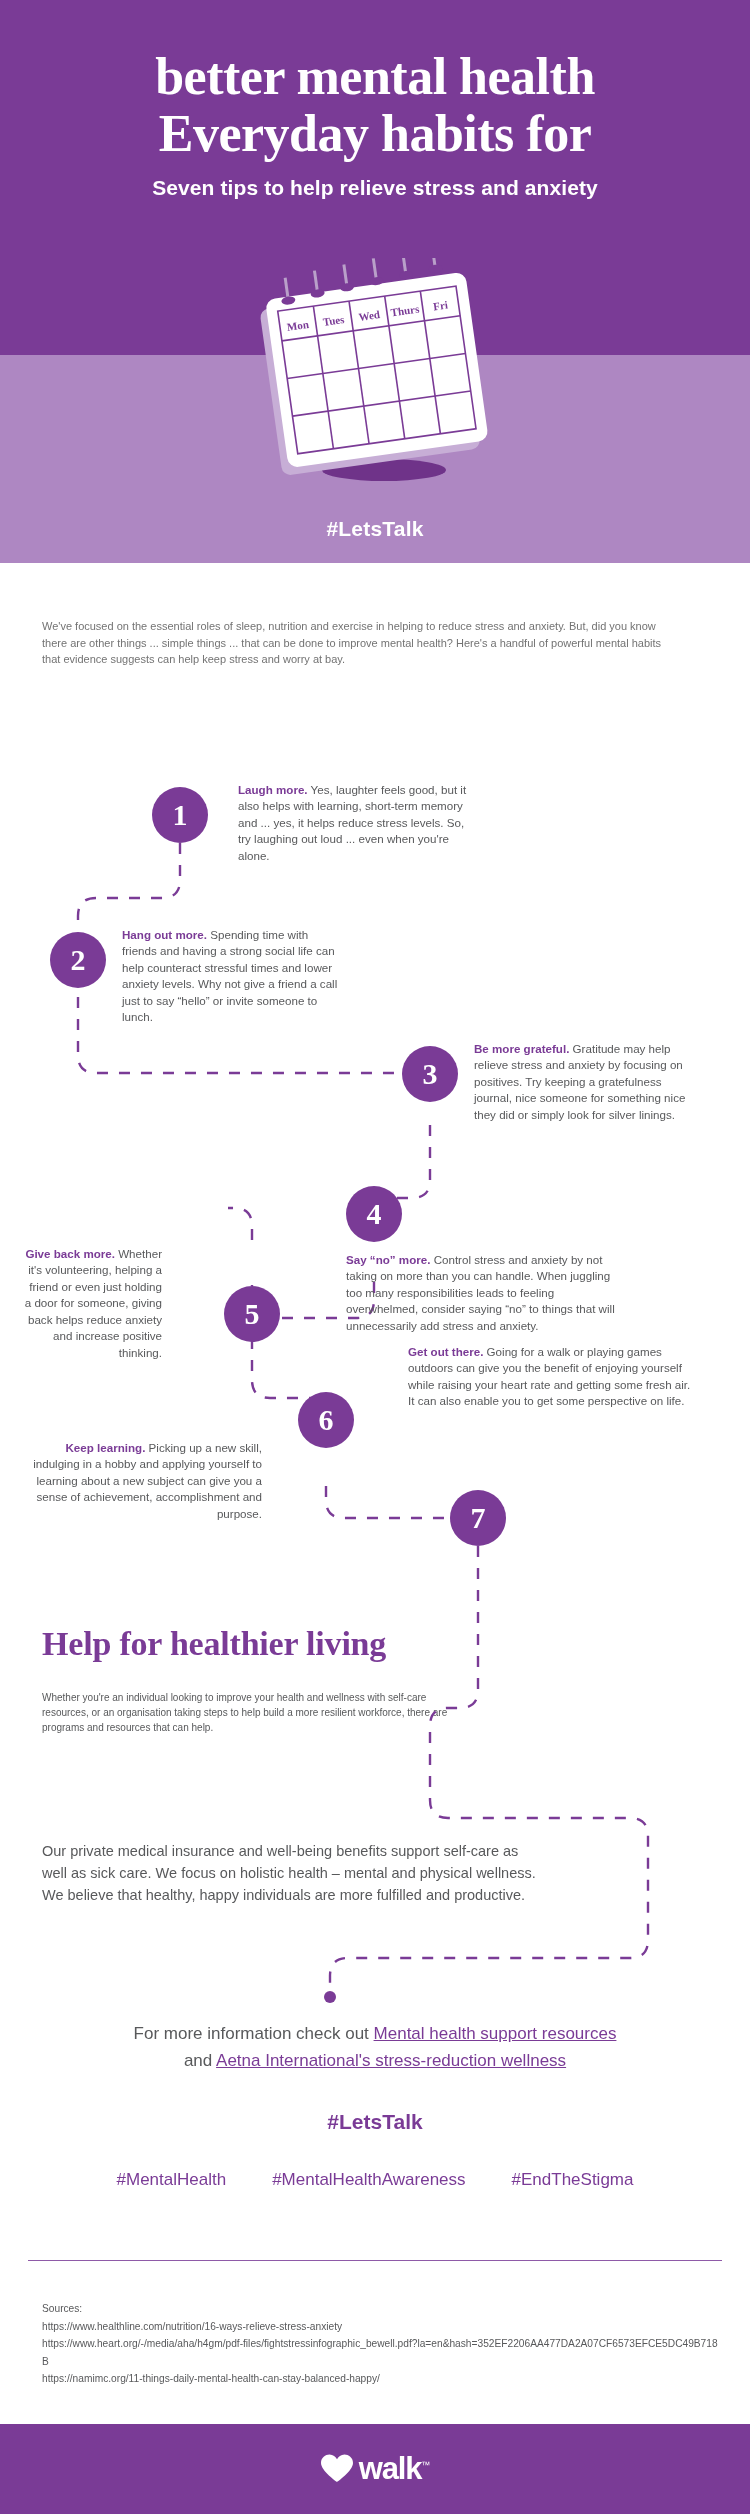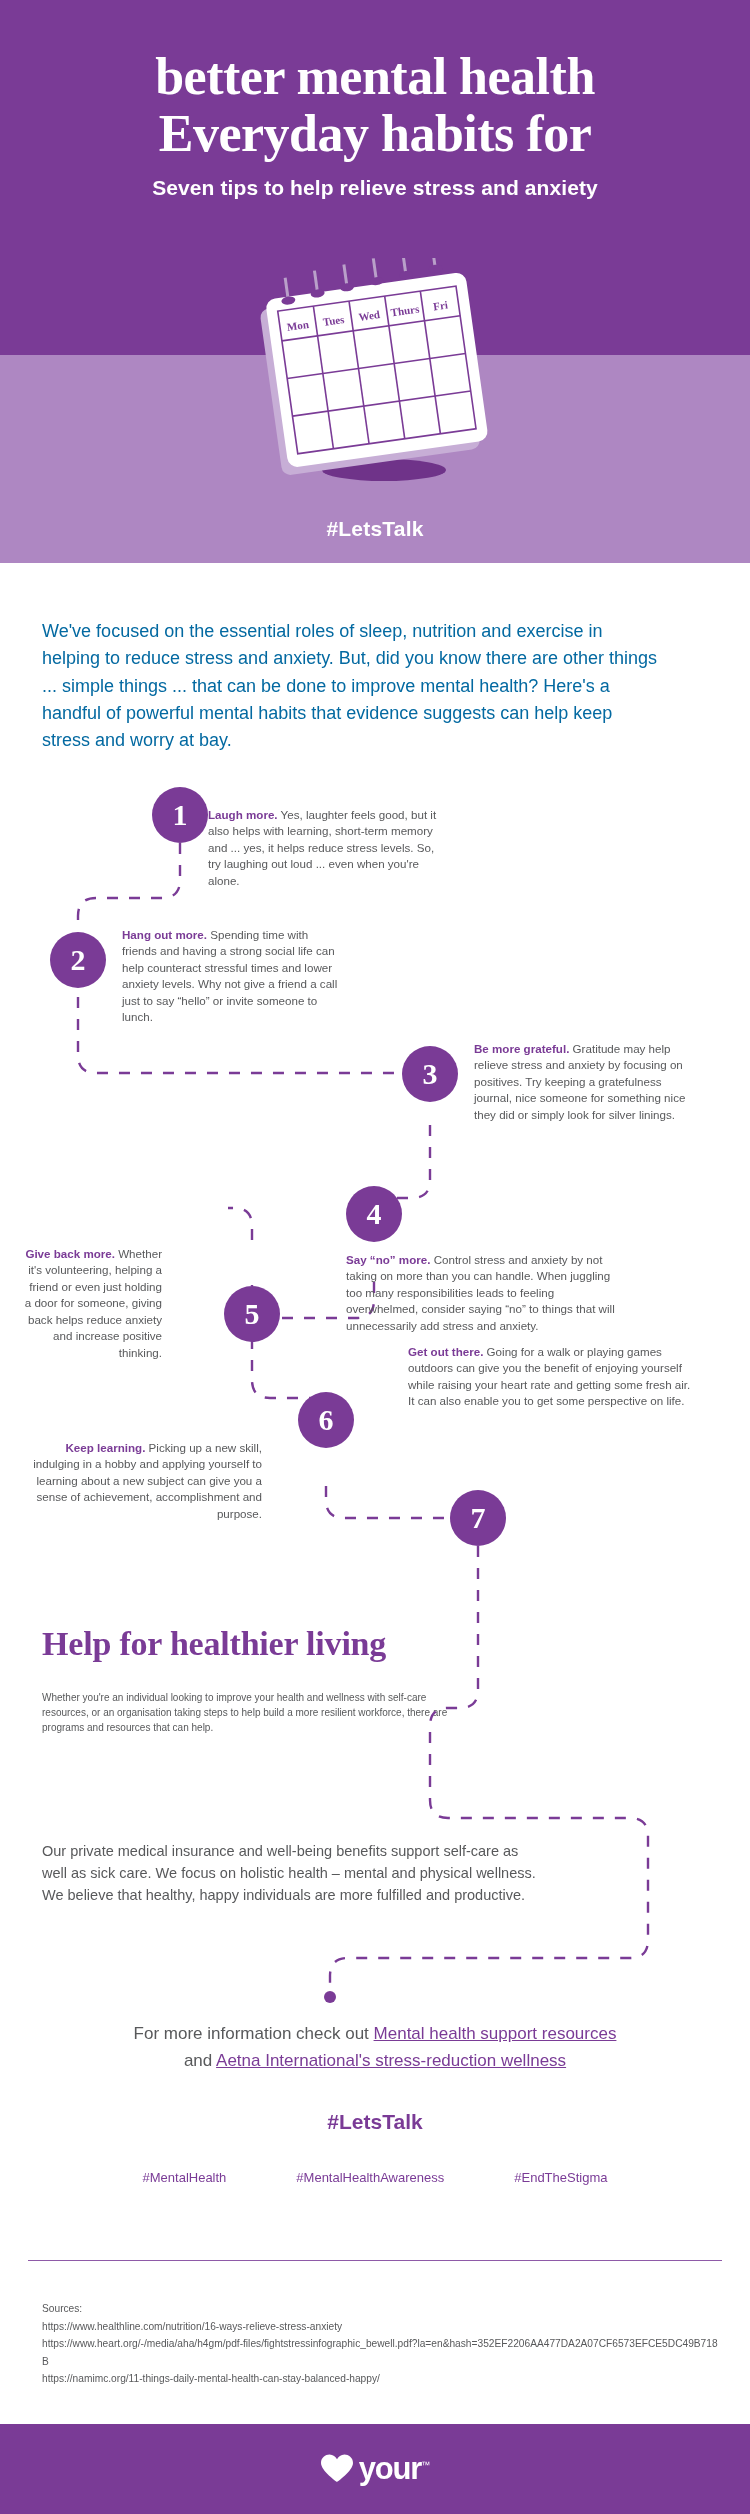--- a/index.html
+++ b/index.html
@@ -77,23 +77,23 @@
     height: 230px;
     z-index: 5;
   }
 
   
   .intro {
     position: absolute;
     left: 42px;
     top: 618px;
     width: 620px;
-    font-size: 18px;
+    font-size: 11px;
     line-height: 1.52;
-    color: #0369a1;
+    color: #737373;
   }
 
   
   .tips {
     position: absolute;
     left: 0;
     top: 0;
     width: 750px;
     height: 2514px;
     pointer-events: none;
@@ -187,23 +187,23 @@
     font-size: 21px;
     font-weight: bold;
   }
   .hashrow {
     position: absolute;
     left: 0;
     top: 2170px;
     width: 750px;
     display: flex;
     justify-content: center;
-    gap: 70px;
+    gap: 46px;
     color: #7a3b96;
-    font-size: 13px;
+    font-size: 17px;
   }
 
   .rule {
     position: absolute;
     left: 28px;
     top: 2260px;
     width: 694px;
     height: 1px;
     background: #8e5aa8;
   }
@@ -325,21 +325,21 @@
     <path d="M326 1486 L326 1500 Q326 1518 344 1518 L460 1518 Q478 1518 478 1536 L478 1690 Q478 1708 460 1708 L448 1708 Q430 1708 430 1726 L430 1800 Q430 1818 448 1818 L630 1818 Q648 1818 648 1836 L648 1940 Q648 1958 630 1958 L348 1958 Q330 1958 330 1976 L330 1990"></path>
   </g>
   <circle cx="330" cy="1997" r="6" fill="#7a3b96"></circle>
 </svg>
 
 <div class="tips">
 
   <div class="bubble" style="left:152px; top:787px;">
     <span>1</span>
   </div>
-  <div class="tipbox right" style="left:208px; top:782px; width:238px;margin-top:25px;">
+  <div class="tipbox right" style="left:238px; top:782px; width:238px;">
     <b>Laugh more.</b><span> Yes, laughter feels good, but it also helps with learning, short-term memory and ... yes, it helps reduce stress levels. So, try laughing out loud ... even when you're alone.</span>
   </div>
 
   <div class="bubble" style="left:50px; top:932px;">
     <span>2</span>
   </div>
   <div class="tipbox right" style="left:122px; top:927px; width:216px;">
     <b>Hang out more.</b><span> Spending time with friends and having a strong social life can help counteract stressful times and lower anxiety levels. Why not give a friend a call just to say “hello” or invite someone to lunch.</span>
   </div>
 
@@ -403,15 +403,15 @@
   <div>https://www.healthline.com/nutrition/16-ways-relieve-stress-anxiety</div>
   <div>https://www.heart.org/-/media/aha/h4gm/pdf-files/fightstressinfographic_bewell.pdf?la=en&amp;hash=352EF2206AA477DA2A07CF6573EFCE5DC49B718B</div>
   <div>https://namimc.org/11-things-daily-mental-health-can-stay-balanced-happy/</div>
 </div>
 
 <div class="footer">
   <div class="logo">
     <svg width="34" height="30" viewBox="0 0 34 30">
       <path d="M17 28 C 17 28, 1 17, 1 9 C 1 3.5, 5.5 0.5, 9.5 0.5 C 13 0.5, 15.8 2.8, 17 5.2 C 18.2 2.8, 21 0.5, 24.5 0.5 C 28.5 0.5, 33 3.5, 33 9 C 33 17, 17 28, 17 28 Z" fill="#ffffff"></path>
     </svg>
-    <span class="logo-text"><span>your</span><span class="logo-tm">™</span></span>
+    <span class="logo-text"><span>walk</span><span class="logo-tm">™</span></span>
   </div>
 </div>
 
 </body></html>

